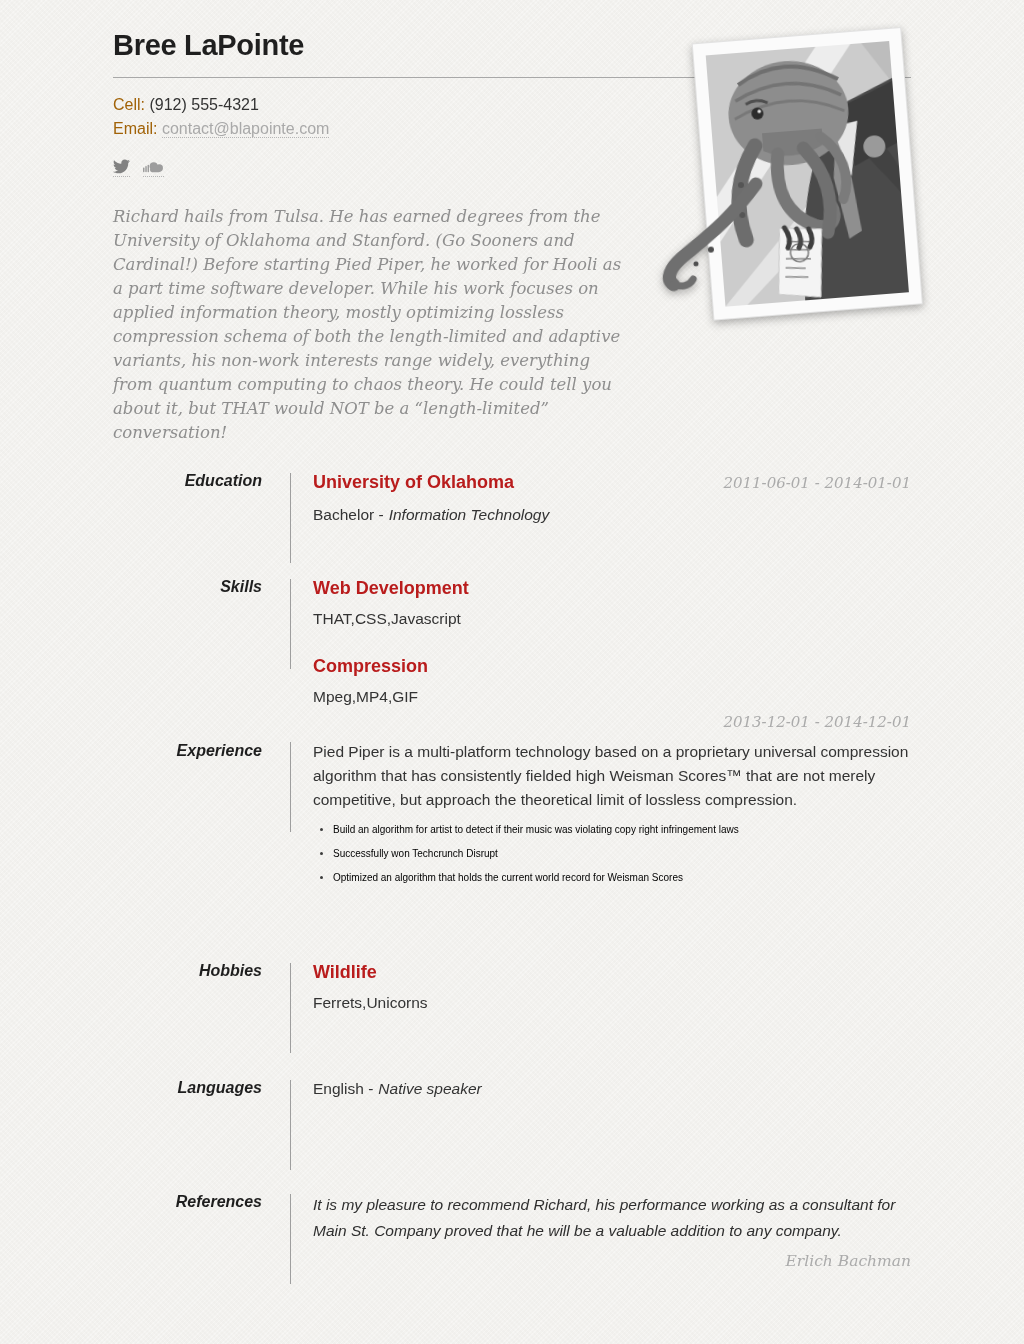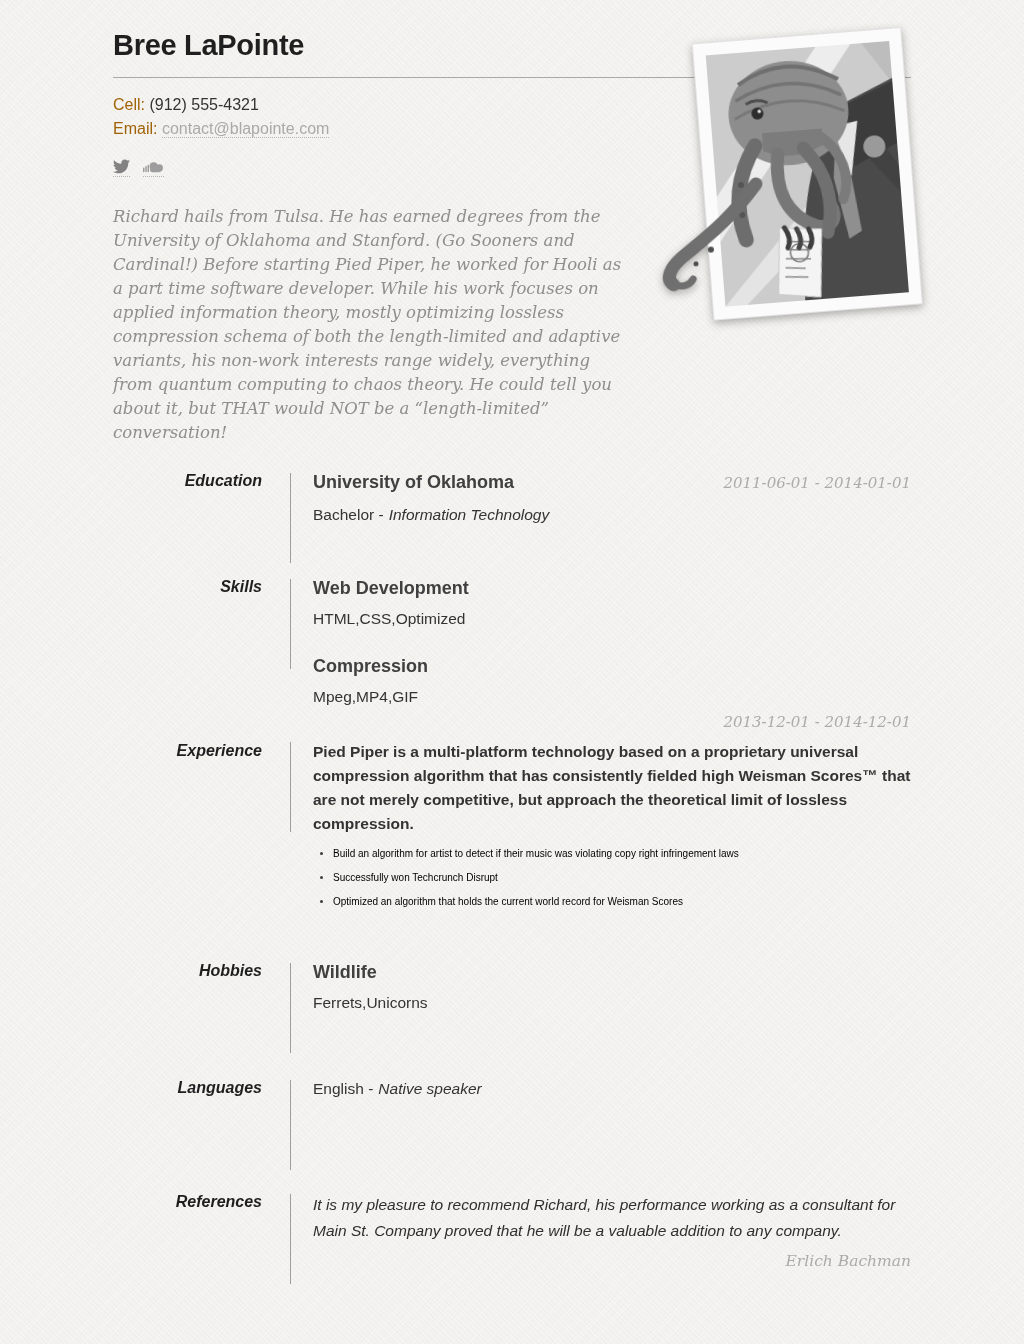--- a/index.html
+++ b/index.html
@@ -37,28 +37,28 @@
   .vline{position:absolute;left:177px;top:2px;width:1px;height:90px;background:#9e9e9e;}
   .sec-education{min-height:106px;}
   .sec-skills{min-height:133px;}
   .sec-experience{min-height:251px;}
   .sec-languages{min-height:114px;}
   .sec-hobbies{min-height:117px;}
   .sec-references{min-height:100px;}
   .sec-experience .vline,.sec-experience .label{top:32px;}
 
   .row{display:flex;justify-content:space-between;align-items:baseline;}
-  .entry-title{margin:0;font-size:18px;line-height:22px;font-weight:bold;color:#404040;}
+  .entry-title{margin:0;font-size:18px;line-height:22px;font-weight:bold;color:#b91c1c;}
   .date{font-family:"DejaVu Serif", serif;font-style:italic;font-size:15px;color:#ababab;white-space:nowrap;}
   .date-row{text-align:right;margin-bottom:6px;line-height:24px;}
   .sub{margin:12px 0 0 0;font-size:15.5px;line-height:20px;color:#333;}
   .sub em, .lang-line em{font-style:italic;margin-left:5px;}
   .skill-entry + .skill-entry{margin-top:26px;}
   .kw{margin-top:10px;}
-  .body-text{margin:0;font-size:15.5px;line-height:24px;color:#333;font-weight:bold;}
+  .body-text{margin:0;font-size:15.5px;line-height:24px;color:#333;}
   ul.highlights{margin:6px 0 0 0;padding-left:20px;}
   ul.highlights li{font-size:10px;line-height:24px;color:#000000;}
   ul.highlights li::marker{color:#3c3c3c;}
   .lang-line{margin:0;font-size:15.5px;line-height:22px;color:#333;}
   .quote{margin:0;font-size:15.5px;line-height:26px;font-style:italic;color:#2f2f2f;}
   .ref-name{margin-top:8px;text-align:right;font-family:"DejaVu Serif", serif;
             font-style:italic;font-size:15.5px;color:#ababab;}
 
   
   .photo{position:absolute;left:532px;top:16px;z-index:5;
@@ -155,21 +155,21 @@
         <span class="date">2011-06-01 - 2014-01-01</span>
       </div>
       <p class="sub"><span>Bachelor -</span><em>Information Technology</em></p>
     </div>
 
     <div class="section sec-skills">
       <span class="label">Skills</span>
       <span class="vline"></span>
       <div class="skill-entry">
         <h2 class="entry-title">Web Development</h2>
-        <p class="sub kw">HTML,CSS,Optimized</p>
+        <p class="sub kw">THAT,CSS,Javascript</p>
       </div>
       <div class="skill-entry">
         <h2 class="entry-title">Compression</h2>
         <p class="sub kw">Mpeg,MP4,GIF</p>
       </div>
     </div>
 
     <div class="section sec-experience">
       <span class="label">Experience</span>
       <span class="vline"></span>

